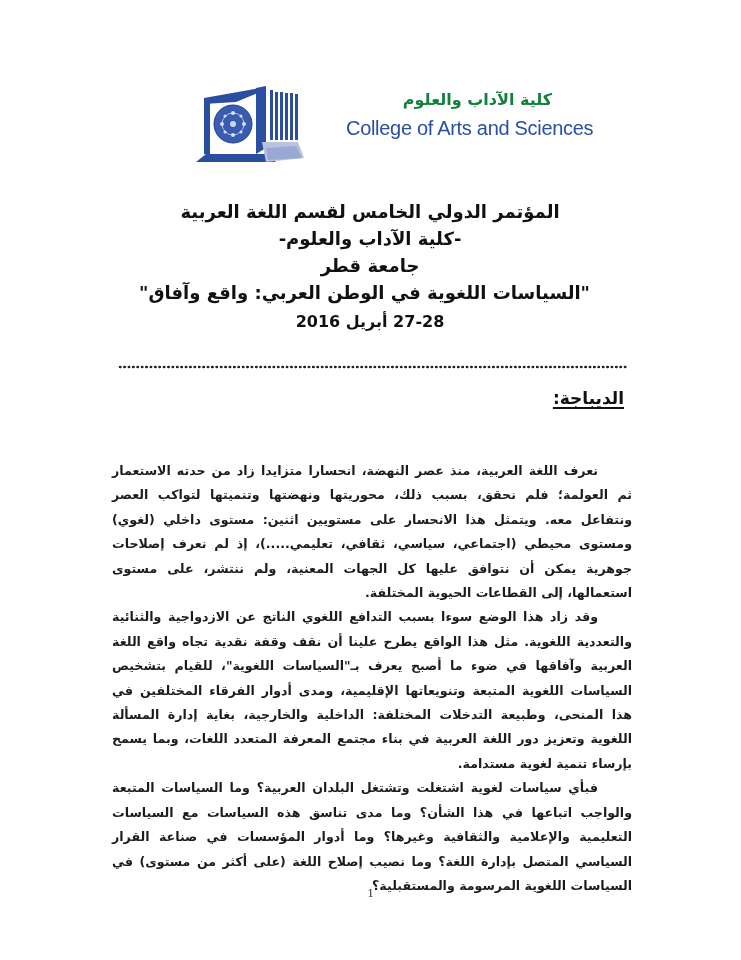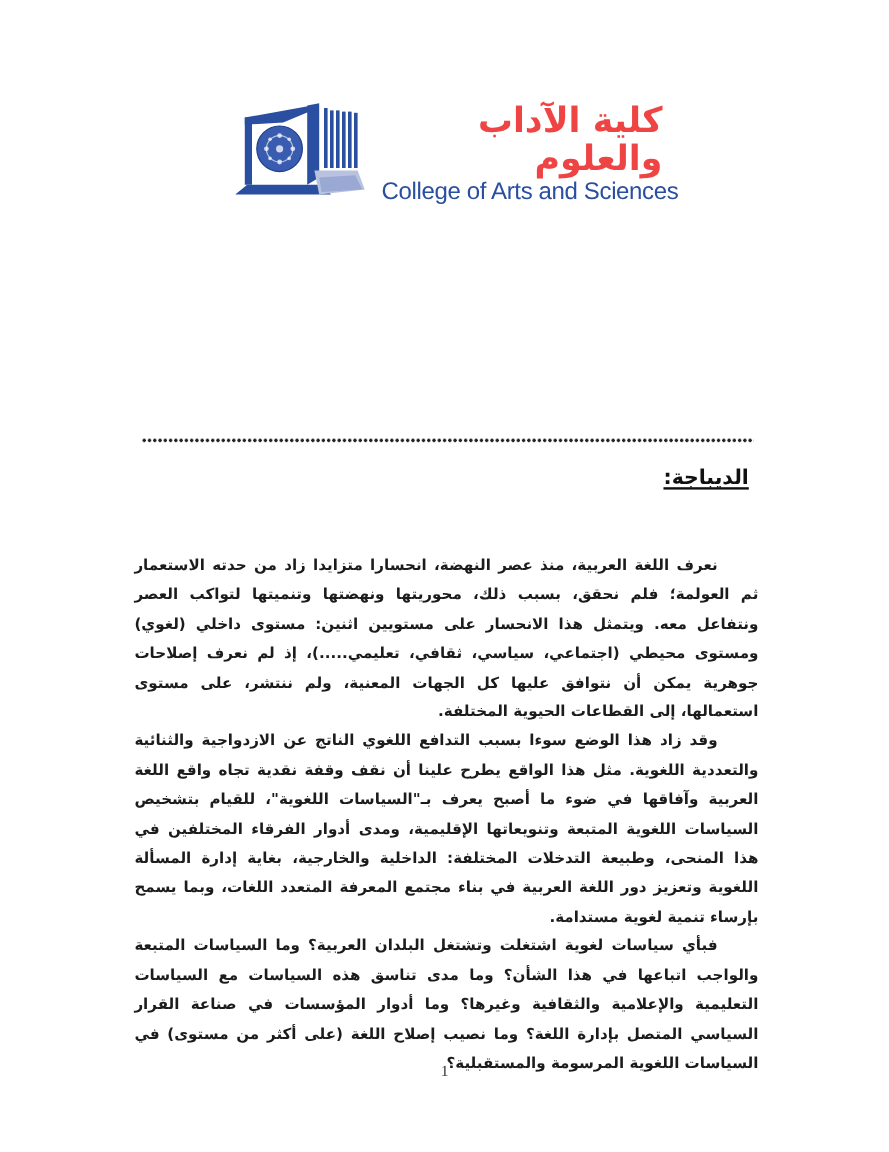--- a/index.html
+++ b/index.html
@@ -3,22 +3,22 @@
 <meta charset="utf-8">
 <style>
   html, body { margin: 0; padding: 0; background: #ffffff; }
   body { width: 741px; height: 960px; position: relative; overflow: hidden; font-family: "DejaVu Sans", sans-serif; color: #1a1a1a; }
   .page { position: absolute; left: 0; top: 0; width: 741px; height: 960px; background: #fff; }
 
   
   .logo { position: absolute; left: 196px; top: 84px; width: 360px; height: 80px; }
   .logo-mark { position: absolute; left: 0; top: 0; width: 110px; height: 80px; }
   .logo-text { position: absolute; left: 122px; top: 0; width: 240px; direction: ltr; }
-  .logo-ar { font-family: "DejaVu Sans", sans-serif; font-size: 29px; color: #ef4444; text-align: right; direction: rtl; line-height: 32px; font-weight: bold; padding-right: 6px; }
-  .logo-en { font-family: "Liberation Sans", sans-serif; font-size: 20px; color: #2a4fa0; line-height: 24px; white-space: nowrap; letter-spacing: -0.3px; }
+  .logo-ar { font-family: "DejaVu Sans", sans-serif; font-size: 16px; color: #15803d; text-align: right; direction: rtl; line-height: 32px; font-weight: bold; padding-right: 6px; }
+  .logo-en { font-family: "Liberation Sans", sans-serif; font-size: 20px; color: #2a4fa0; line-height: 24px; white-space: nowrap; letter-spacing: -0.3px; margin-left: 28px; }
   .logo-uni { font-family: "DejaVu Sans Mono", monospace; font-size: 10px; color: #2a4fa0; line-height: 16px; white-space: nowrap; letter-spacing: 1px; font-weight: bold; }
   .logo-uni .ar { font-family: "DejaVu Sans", sans-serif; letter-spacing: 0; font-weight: normal; font-size: 11px; }
 
   
   .hdr { position: absolute; left: 150px; top: 198px; width: 440px; text-align: center; direction: rtl; font-family: "DejaVu Sans", sans-serif; font-weight: bold; color: #111; }
   .hdr div { font-size: 18px; line-height: 27px; white-space: nowrap; }
   .hdr .date { font-size: 16px; margin-top: 2px; }
 
   .dots { position: absolute; left: 118px; top: 364px; width: 510px; height: 6px;
           background-image: radial-gradient(circle, #222 1.3px, transparent 1.6px);
@@ -64,20 +64,27 @@
         <circle cx="45" cy="48" r="1.5"></circle>
       </g>
       <circle cx="37" cy="40" r="11" fill="none" stroke="#ffffff" stroke-width="1" opacity="0.6"></circle>
     </svg>
     <div class="logo-text">
       <div class="logo-ar">كلية الآداب والعلوم</div>
       <div class="logo-en">College of Arts and Sciences</div>
     </div>
   </div>
 
+  <div class="hdr">
+    <div>المؤتمر الدولي الخامس لقسم اللغة العربية</div>
+    <div>-كلية الآداب والعلوم-</div>
+    <div>جامعة قطر</div>
+    <div>"السياسات اللغوية في الوطن العربي: واقع وآفاق"</div>
+    <div class="date">27-28 أبريل 2016</div>
+  </div>
 
   <div class="dots"></div>
 
   <div class="section-title">الديباجة:</div>
 
   <div class="body-text">
     <p>نعرف اللغة العربية، منذ عصر النهضة، انحسارا متزايدا زاد من حدته الاستعمار ثم العولمة؛ فلم نحقق، بسبب ذلك، محوريتها ونهضتها وتنميتها لتواكب العصر ونتفاعل معه. ويتمثل هذا الانحسار على مستويين اثنين: مستوى داخلي (لغوي) ومستوى محيطي (اجتماعي، سياسي، ثقافي، تعليمي.....)، إذ لم نعرف إصلاحات جوهرية يمكن أن نتوافق عليها كل الجهات المعنية، ولم ننتشر، على مستوى استعمالها، إلى القطاعات الحيوية المختلفة.</p>
     <p>وقد زاد هذا الوضع سوءا بسبب التدافع اللغوي الناتج عن الازدواجية والثنائية والتعددية اللغوية. مثل هذا الواقع يطرح علينا أن نقف وقفة نقدية تجاه واقع اللغة العربية وآفاقها في ضوء ما أصبح يعرف بـ"السياسات اللغوية"، للقيام بتشخيص السياسات اللغوية المتبعة وتنويعاتها الإقليمية، ومدى أدوار الفرقاء المختلفين في هذا المنحى، وطبيعة التدخلات المختلفة: الداخلية والخارجية، بغاية إدارة المسألة اللغوية وتعزيز دور اللغة العربية في بناء مجتمع المعرفة المتعدد اللغات، وبما يسمح بإرساء تنمية لغوية مستدامة.</p>
     <p>فبأي سياسات لغوية اشتغلت وتشتغل البلدان العربية؟ وما السياسات المتبعة والواجب اتباعها في هذا الشأن؟ وما مدى تناسق هذه السياسات مع السياسات التعليمية والإعلامية والثقافية وغيرها؟ وما أدوار المؤسسات في صناعة القرار السياسي المتصل بإدارة اللغة؟ وما نصيب إصلاح اللغة (على أكثر من مستوى) في السياسات اللغوية المرسومة والمستقبلية؟</p>
   </div>

